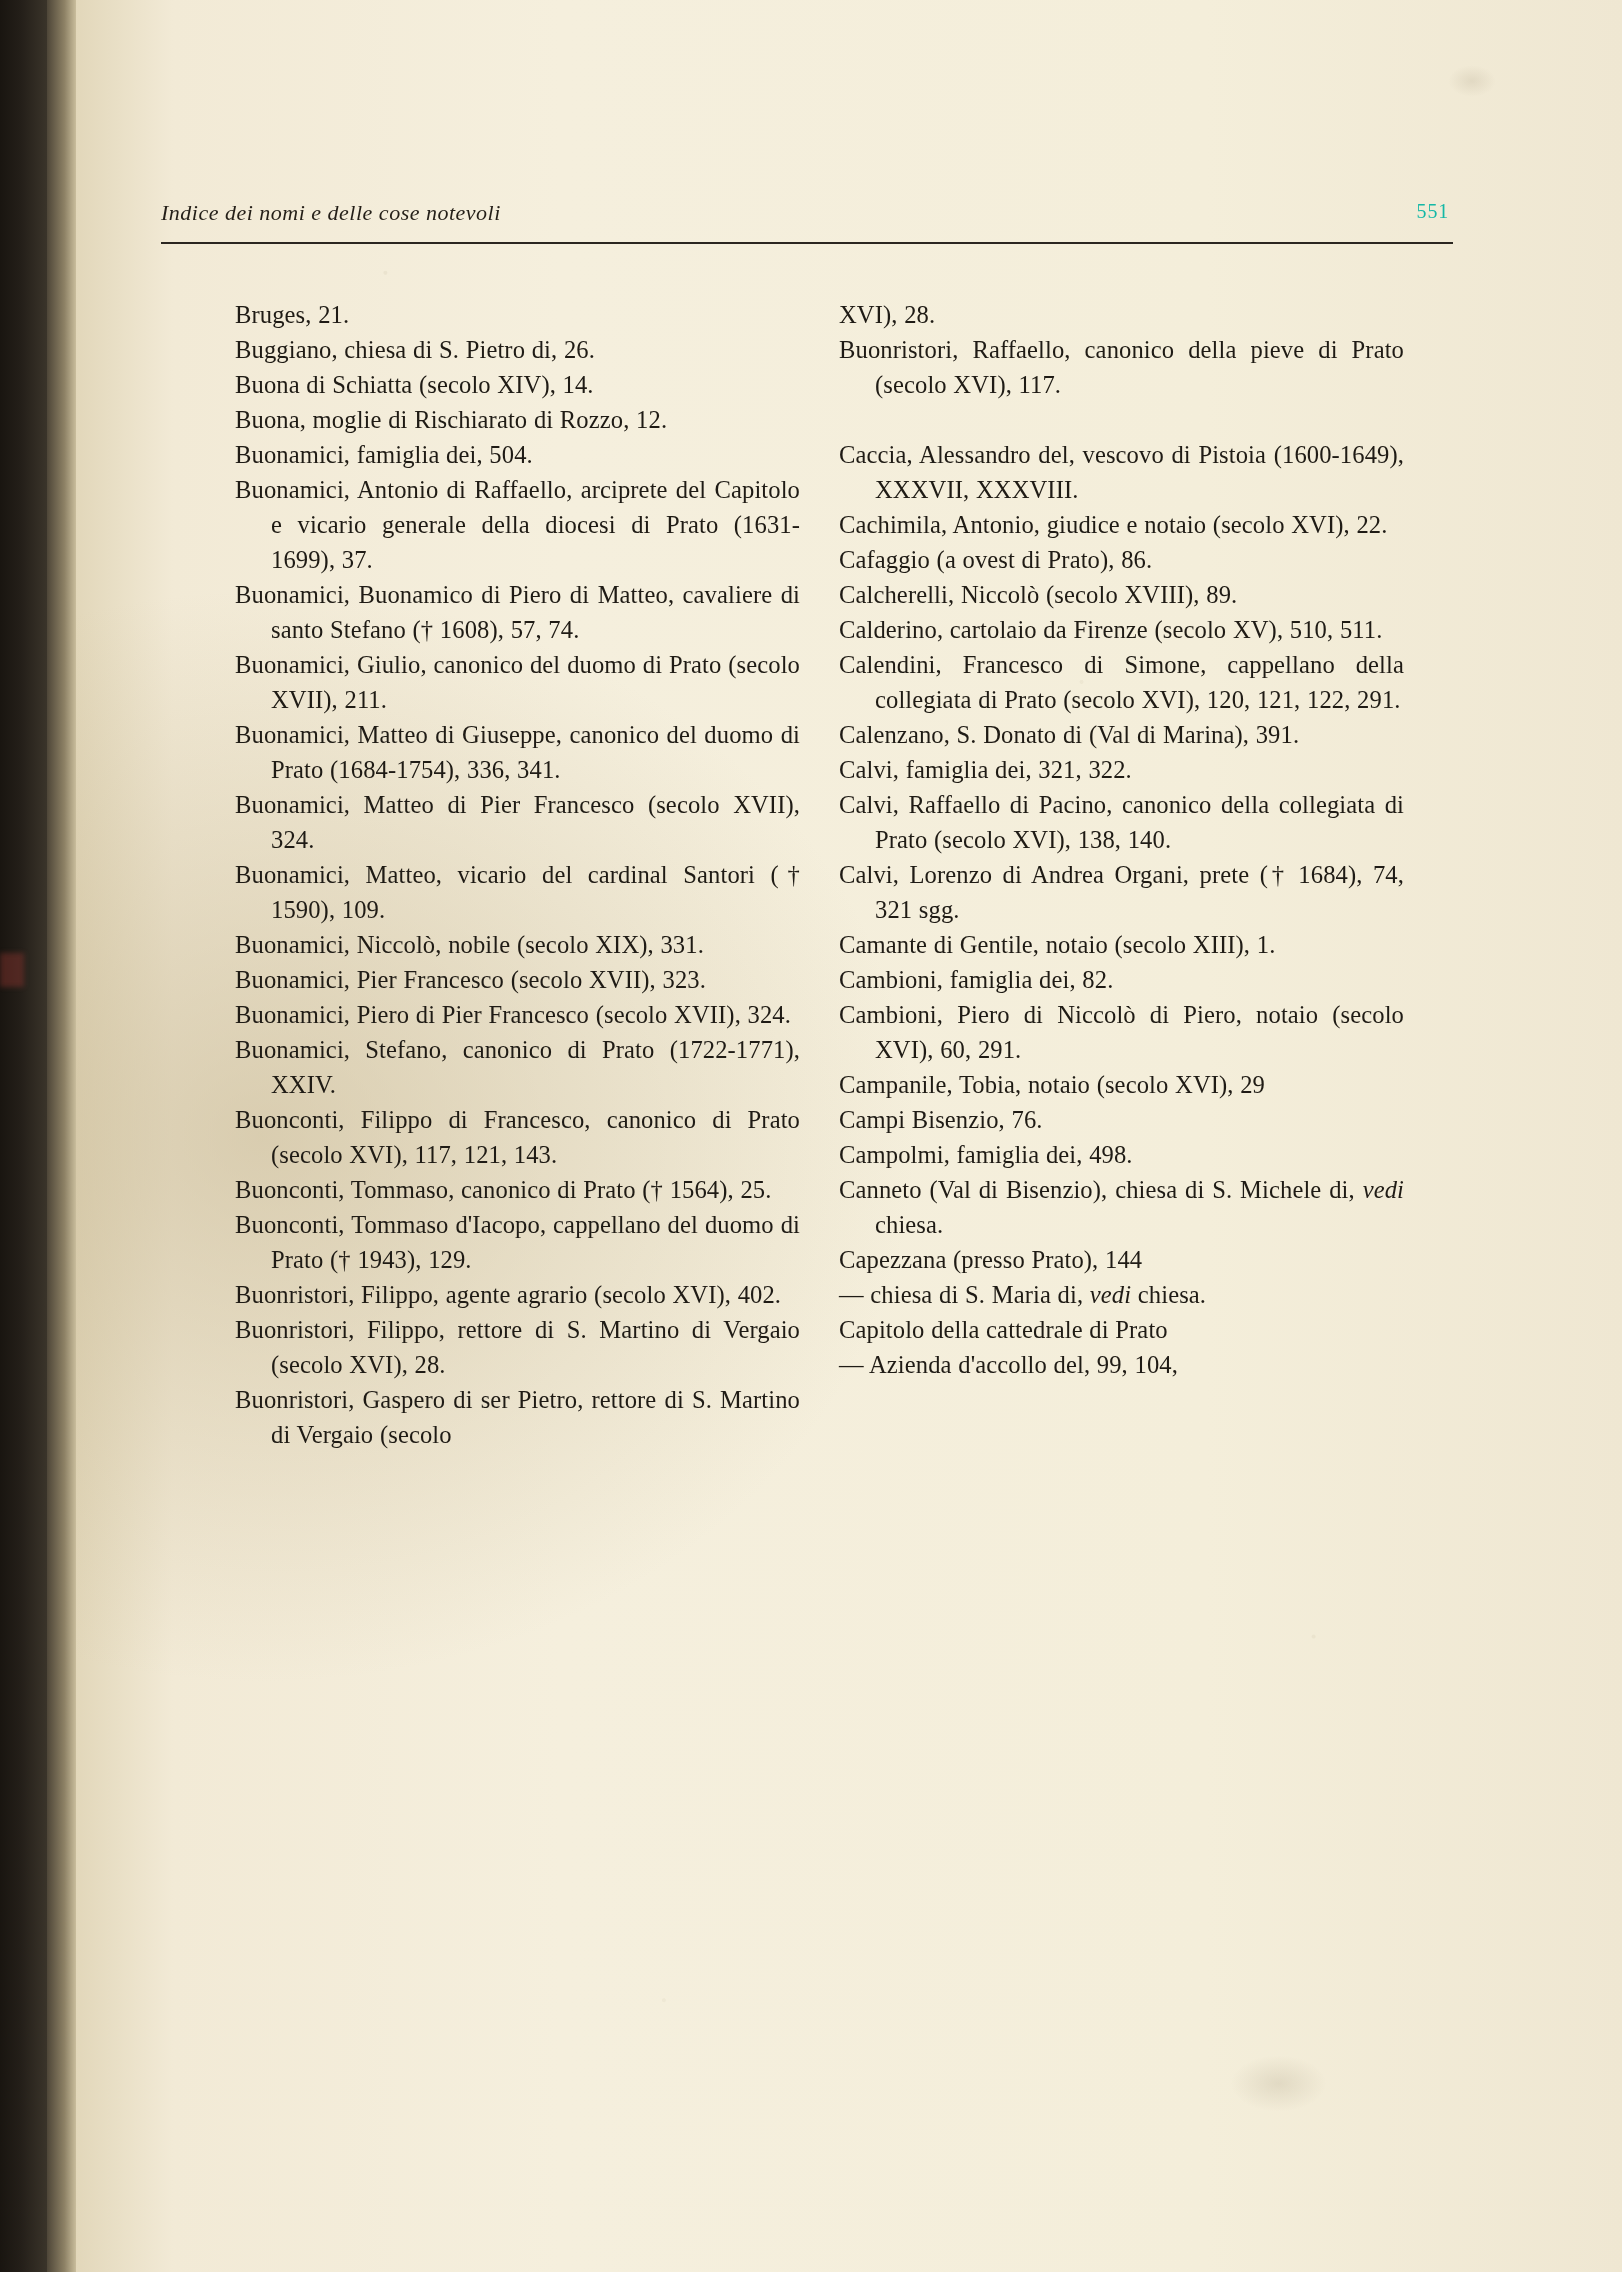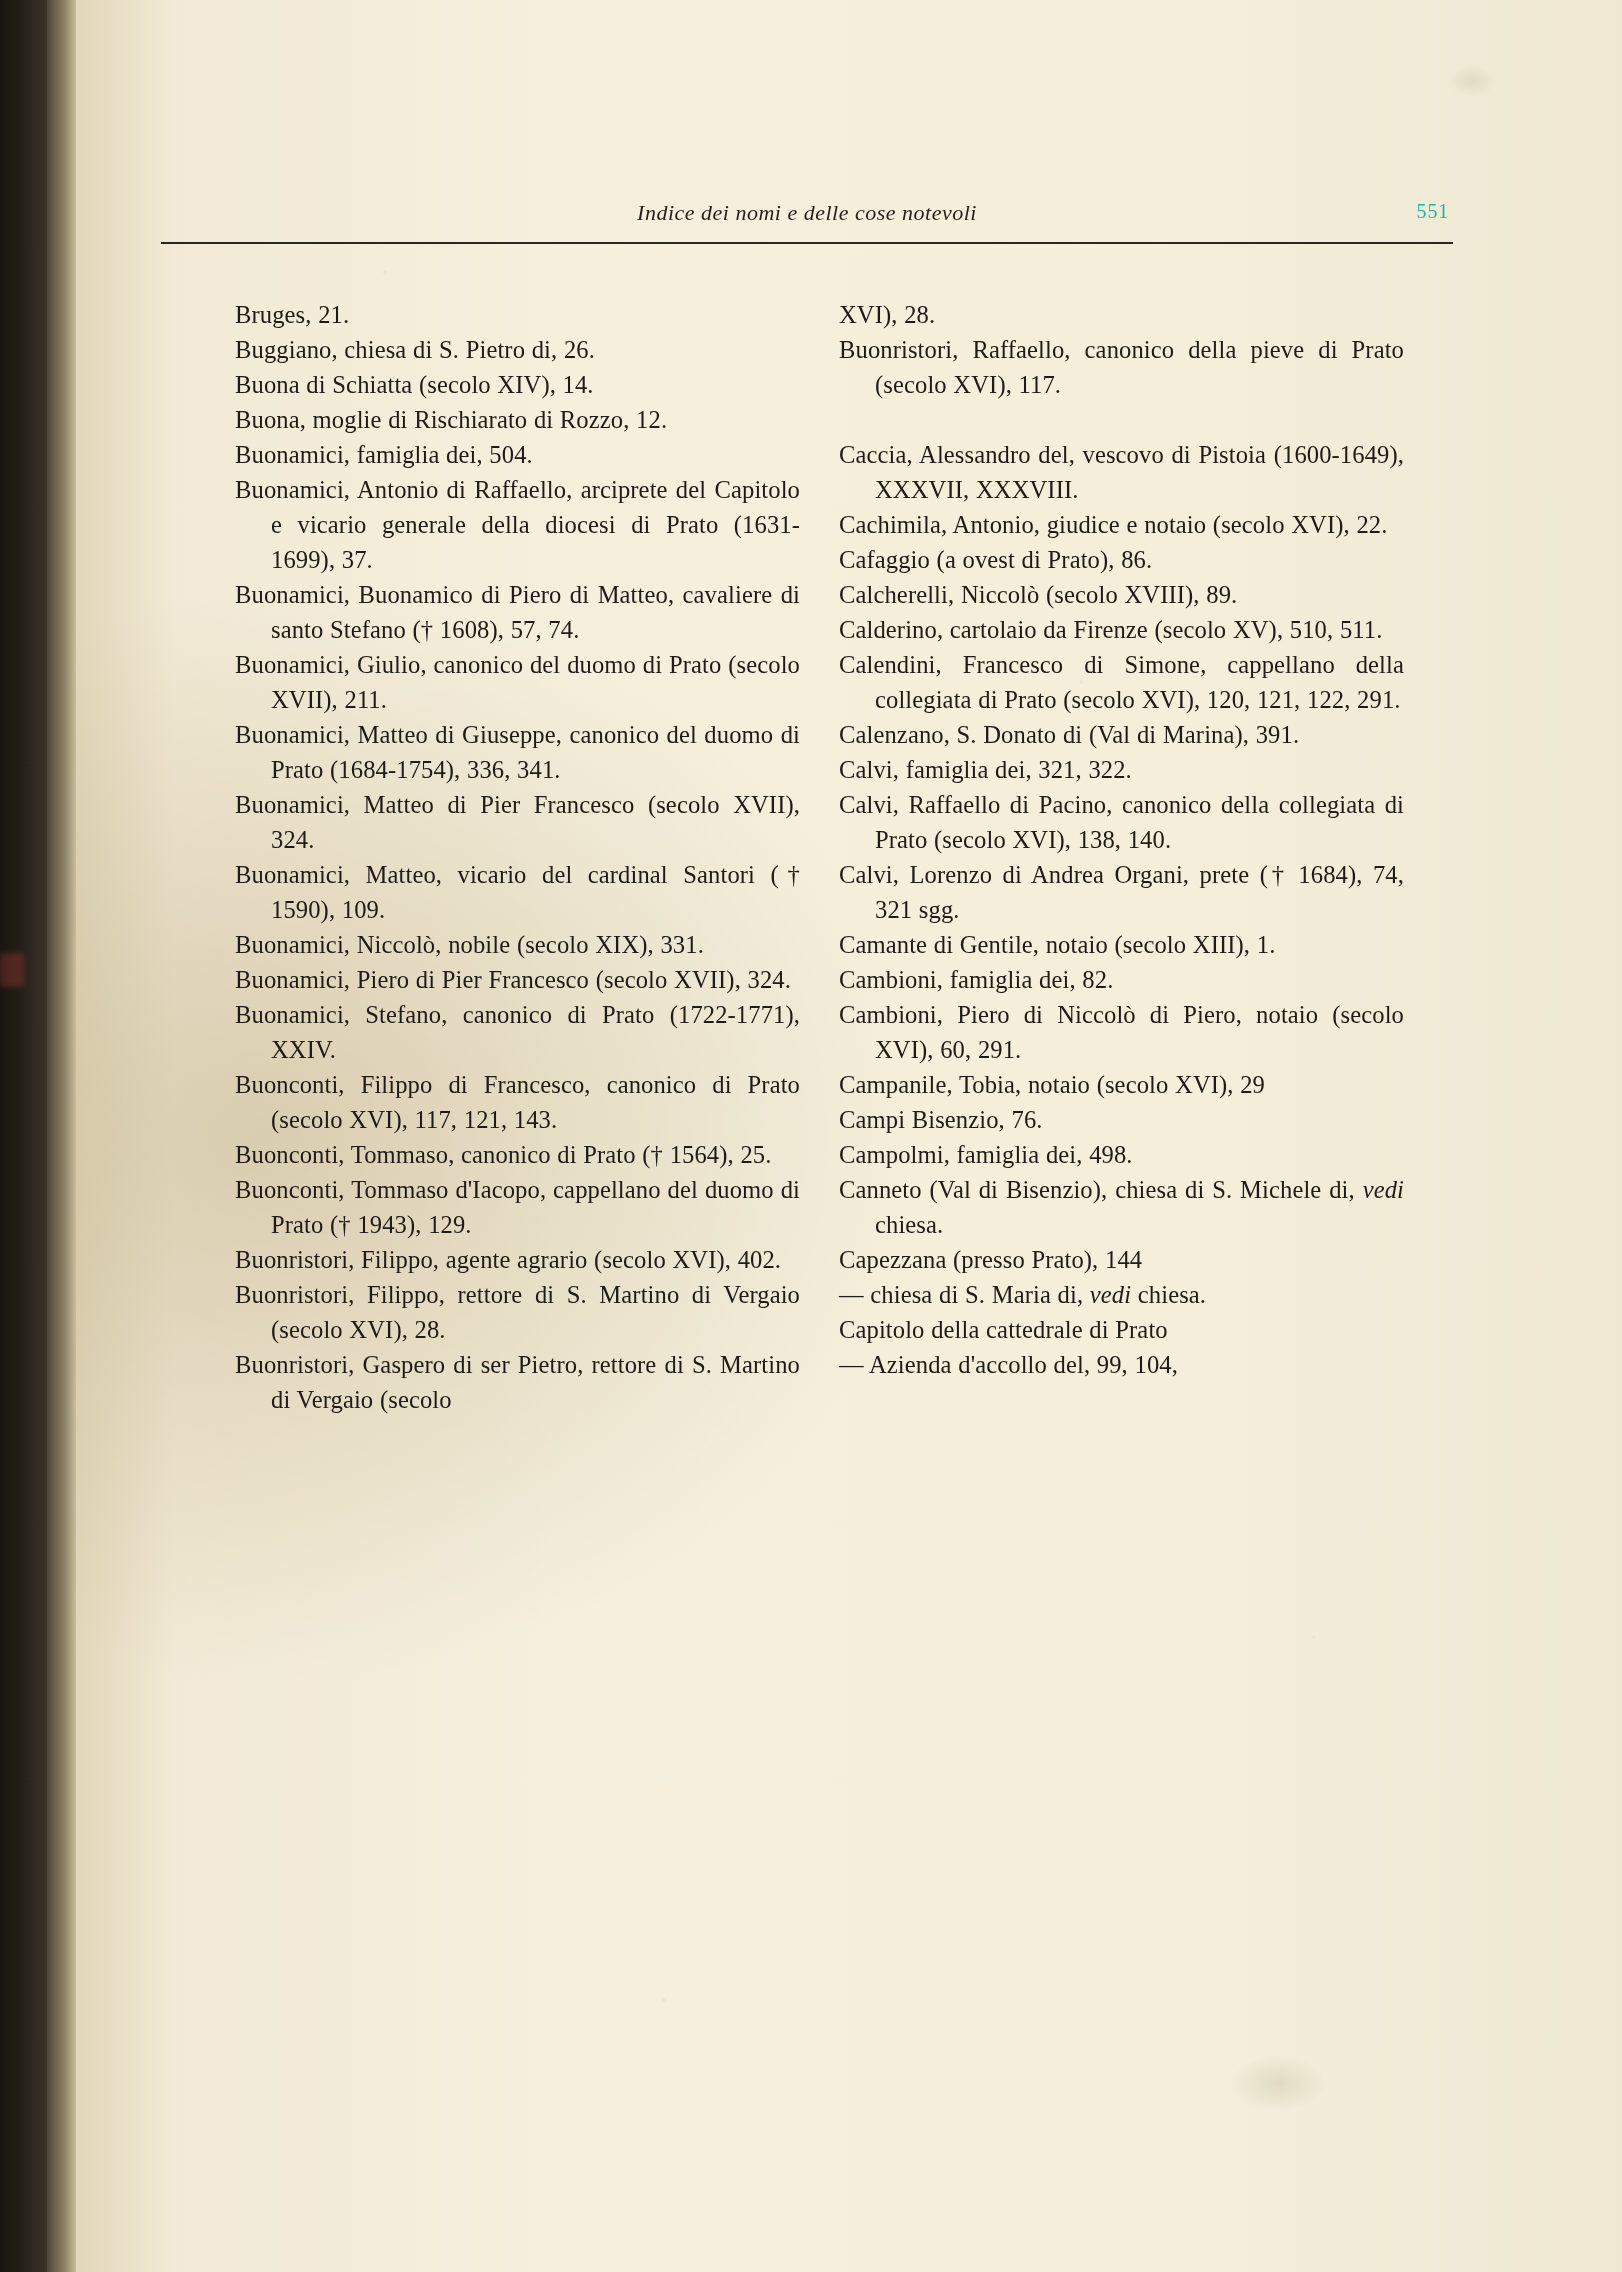--- a/index.html
+++ b/index.html
@@ -86,21 +86,20 @@
     position: absolute;
     left: 161px;
     top: 200px;
     width: 1292px;
     height: 39px;
   }
   .rh-title {
     position: absolute;
     left: 0; top: 0;
     width: 1292px;
-    text-align: center;
     font-style: italic;
     font-size: 22px;
     letter-spacing: 0.5px;
     color: #241f18;
   }
   .rh-page {
     position: absolute;
     right: 4px; top: 0;
     font-size: 20px;
     color: #14b8a6;
@@ -180,20 +179,21 @@
       <p class="entry">Buona di Schiatta (secolo XIV), 14.</p>
       <p class="entry">Buona, moglie di Rischiarato di Rozzo, 12.</p>
       <p class="entry">Buonamici, famiglia dei, 504.</p>
       <p class="entry">Buonamici, Antonio di Raffaello, arciprete del Capitolo e vicario generale della diocesi di Prato (1631-1699), 37.</p>
       <p class="entry">Buonamici, Buonamico di Piero di Matteo, cavaliere di santo Stefano († 1608), 57, 74.</p>
       <p class="entry">Buonamici, Giulio, canonico del duomo di Prato (secolo XVII), 211.</p>
       <p class="entry">Buonamici, Matteo di Giuseppe, canonico del duomo di Prato (1684-1754), 336, 341.</p>
       <p class="entry">Buonamici, Matteo di Pier Francesco (secolo XVII), 324.</p>
       <p class="entry">Buonamici, Matteo, vicario del cardinal Santori († 1590), 109.</p>
       <p class="entry">Buonamici, Niccolò, nobile (secolo XIX), 331.</p>
+      <p class="entry">Buonamici, Pier Francesco (secolo XVII), 323.</p>
       <p class="entry">Buonamici, Piero di Pier Francesco (secolo XVII), 324.</p>
       <p class="entry">Buonamici, Stefano, canonico di Prato (1722-1771), XXIV.</p>
       <p class="entry">Buonconti, Filippo di Francesco, canonico di Prato (secolo XVI), 117, 121, 143.</p>
       <p class="entry">Buonconti, Tommaso, canonico di Prato († 1564), 25.</p>
       <p class="entry">Buonconti, Tommaso d'Iacopo, cappellano del duomo di Prato († 1943), 129.</p>
       <p class="entry">Buonristori, Filippo, agente agrario (secolo XVI), 402.</p>
       <p class="entry">Buonristori, Filippo, rettore di S. Martino di Vergaio (secolo XVI), 28.</p>
       <p class="entry">Buonristori, Gaspero di ser Pietro, rettore di S. Martino di Vergaio (secolo</p>
     </div>
 

